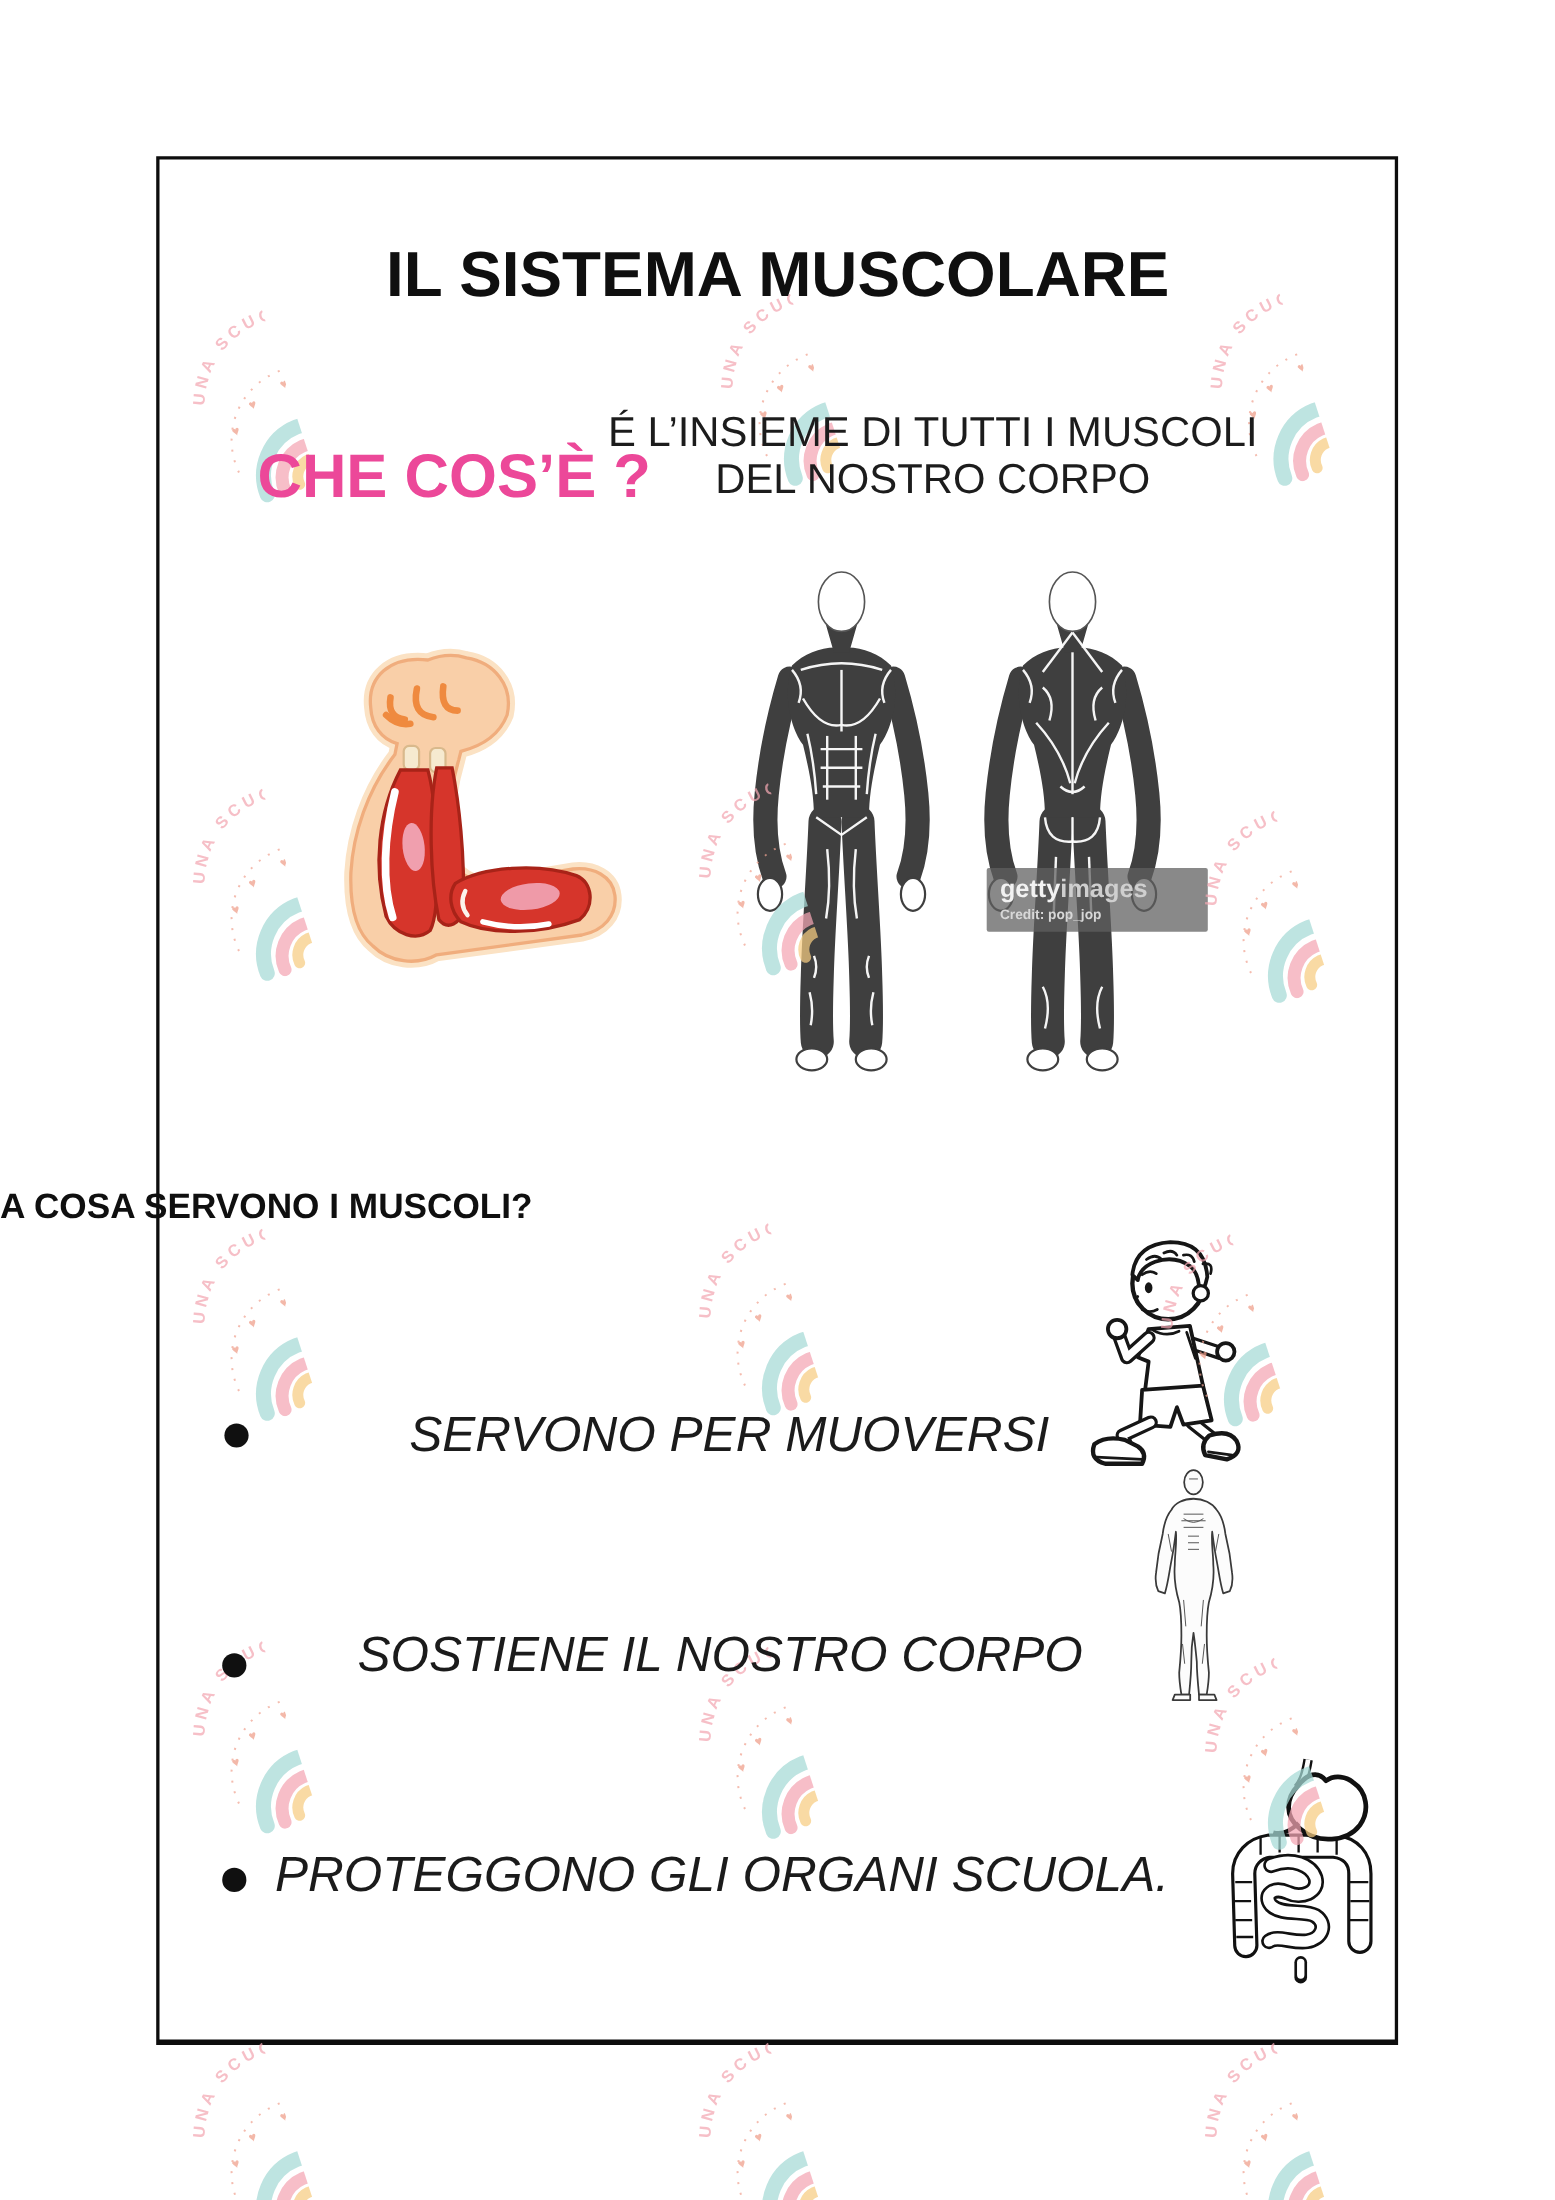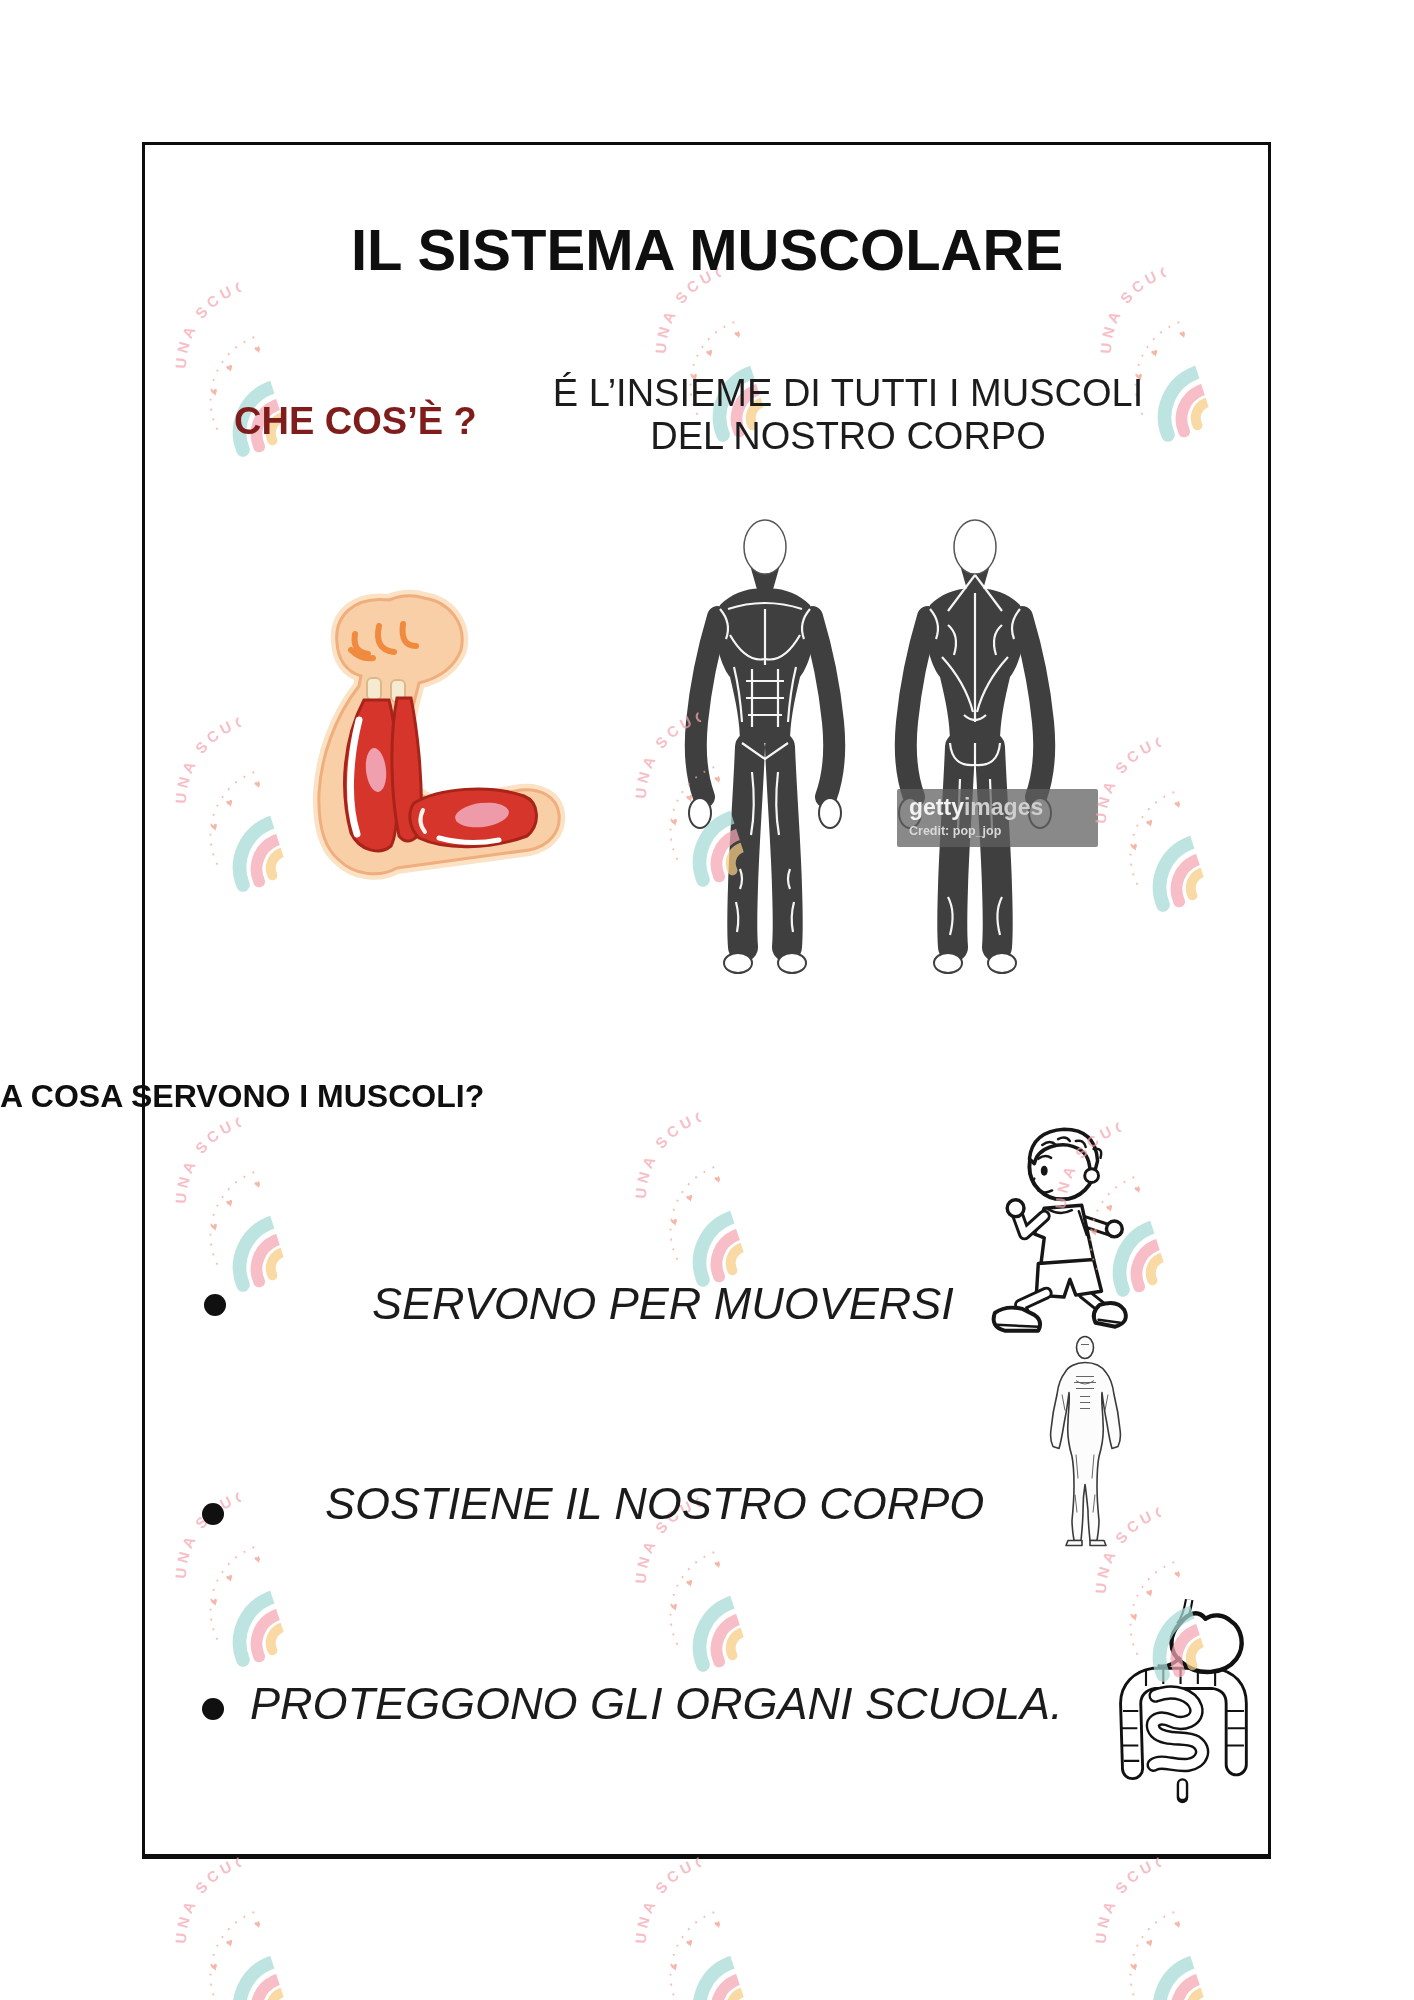--- a/index.html
+++ b/index.html
@@ -9,22 +9,22 @@
   }
   .frame{
     position:absolute; left:142px; top:142px; width:1123px; height:1709px;
     border:3px solid #0d0d0d; border-bottom-width:5px; z-index:2; pointer-events:none;
   }
   .title{
     position:absolute; left:0; right:0; top:203px; text-align:center;
     font-size:58px; font-weight:800; letter-spacing:0px; color:#0f0f0f; z-index:4;margin-top:13px;
   }
   .question{
-    position:absolute; left:234px; top:400px; font-size:38px; font-weight:800;
-    color:#7f1d1d; z-index:4; white-space:nowrap;
+    position:absolute; left:234px; top:400px; font-size:56px; font-weight:800;
+    color:#ec4899; z-index:4; white-space:nowrap;
   }
   .answer{
     position:absolute; left:490px; top:372px; width:716px; text-align:center;
     font-size:38px; font-weight:400; color:#1c1c1c; z-index:4;
   }
   .answer .l2{ }
   .h2{
     position:absolute; left:0; right:0; top:1078px; text-align:left;
     font-size:32px; font-weight:800; color:#0f0f0f; z-index:4;
   }

